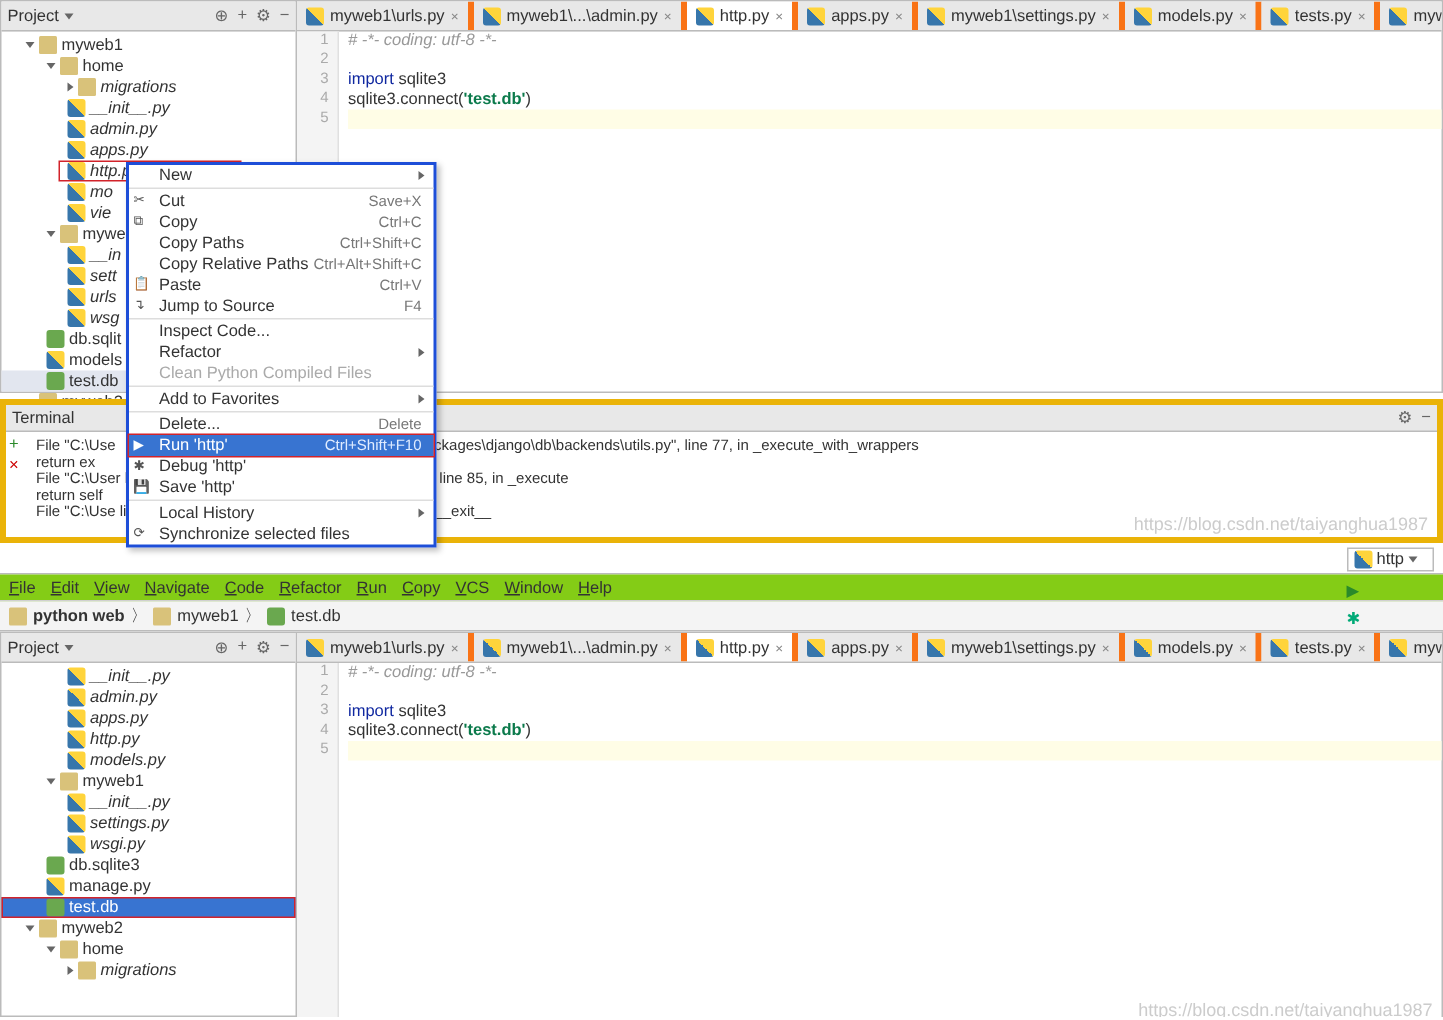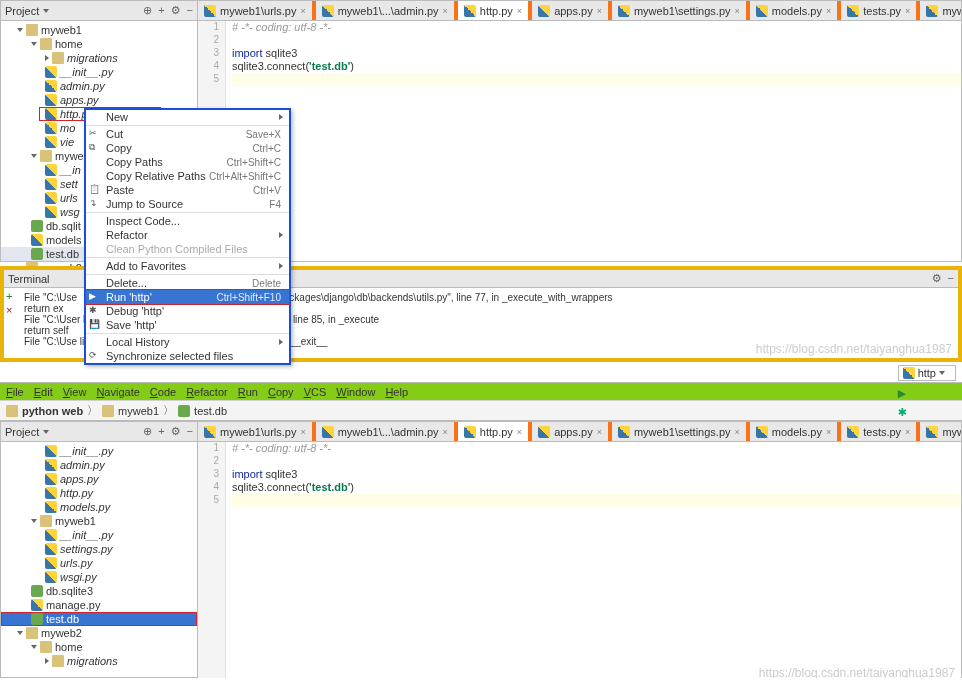--- a/index.html
+++ b/index.html
@@ -409,24 +409,20 @@
         <div class="row indent3">
           <span class="file-icon py-icon"></span>
           <span>__init__.py</span>
         </div>
         <div class="row indent3">
           <span class="file-icon py-icon"></span>
           <span>settings.py</span>
         </div>
         <div class="row indent3">
           <span class="file-icon py-icon"></span>
-          <span>urls.py</span>
-        </div>
-        <div class="row indent3">
-          <span class="file-icon py-icon"></span>
           <span>wsgi.py</span>
         </div>
         <div class="row indent2">
           <span class="file-icon db-icon"></span>
           <span>db.sqlite3</span>
         </div>
         <div class="row indent2">
           <span class="file-icon py-icon"></span>
           <span>manage.py</span>
         </div>

